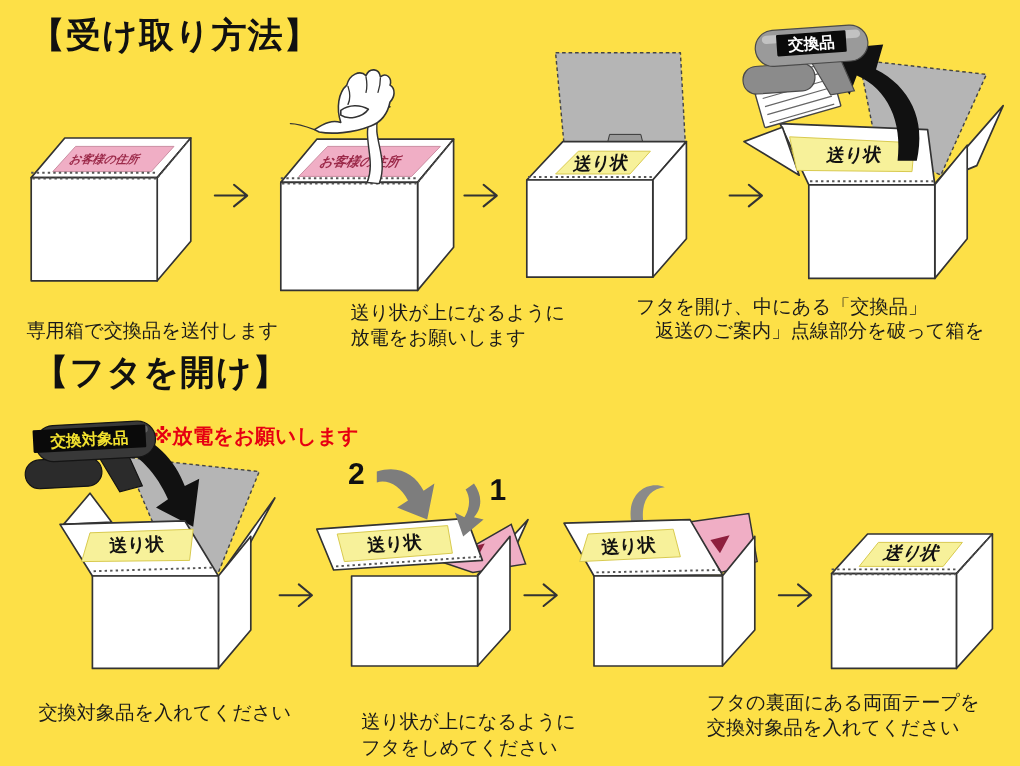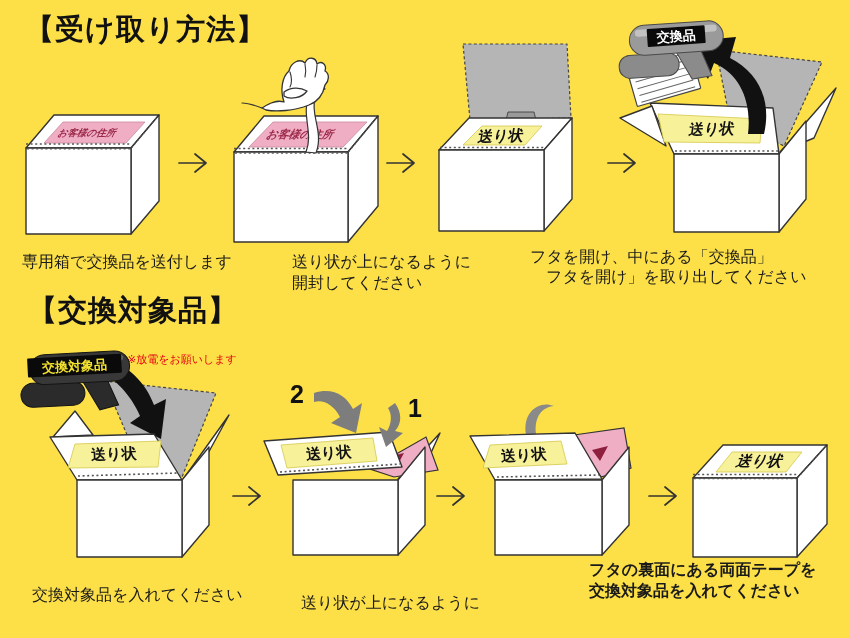--- a/index.html
+++ b/index.html
@@ -1,21 +1,21 @@
 <!DOCTYPE html>
 <html><head>
 <meta charset="utf-8">
 <style>
   html,body{margin:0;padding:0;background:#fff;}
   .canvas{position:relative;width:850px;height:638px;background:#fde047;overflow:hidden;
           font-family:"Liberation Sans","DejaVu Sans",sans-serif;}
   .sec-title{position:absolute;font-size:29px;font-weight:bold;color:#111;letter-spacing:1px;white-space:nowrap;}
   .caption{position:absolute;font-size:16px;color:#1a1a1a;line-height:21px;}
   .caption div{white-space:nowrap;}
-  .red-note{position:absolute;font-size:11px;font-weight:normal;color:#e60012;white-space:nowrap;}
+  .red-note{position:absolute;font-size:17px;font-weight:bold;color:#e60012;white-space:nowrap;}
   .ill{position:absolute;}
   svg text{font-family:"Liberation Sans","DejaVu Sans",sans-serif;}
   .box-face{fill:#ffffff;stroke:#333333;stroke-width:1.4;stroke-linejoin:round;}
   .dash{fill:none;stroke:#555555;stroke-width:1.6;stroke-dasharray:2 2.6;}
   .lid-dash{stroke:#444444;stroke-width:1.2;stroke-dasharray:3 2.4;stroke-linejoin:round;}
   .label-edge{stroke:#c98ba0;stroke-width:.8;}
   .label-edge-y{stroke:#d6c84a;stroke-width:.8;}
   .step-arrow path{stroke:#333;stroke-width:1.7;fill:none;stroke-linecap:round;stroke-linejoin:round;}
   .black-arrow{fill:#111111;}
   .gray-arrow{fill:#7d7d7d;}
@@ -111,33 +111,33 @@
     <g transform="rotate(-4 66 42)">
       <rect class="item-light2" x="6" y="46" width="60" height="23" rx="11"></rect>
       <polygon class="item-light2" points="64,46 88,44 98,72 78,74"></polygon>
       <rect class="item-light" x="18" y="17" width="94" height="30" rx="15"></rect>
       <rect class="hl" x="24" y="21" width="82" height="7" rx="3.5"></rect>
       <rect x="36" y="21" width="58" height="18" rx="1" fill="#0a0a0a"></rect>
       <text class="badge-text" x="65" y="34.5" text-anchor="middle" fill="#ffffff">交換品</text>
     </g>
   </svg>
 
-  <div class="caption" style="left:22px;top:251px;font-family:Liberation Serif, serif;">
+  <div class="caption" style="left:22px;top:266px;font-family:Liberation Serif, serif;">
     <div>専用箱で交換品を送付します</div>
   </div>
   <div class="caption" style="left:292px;top:251px;">
     <div>送り状が上になるように</div>
-    <div>開封してください</div>
+    <div>放電をお願いします</div>
   </div>
   <div class="caption" style="left:530px;top:247px;line-height:20px;">
     <div>フタを開け、中にある「交換品」</div>
-    <div>　フタを開け」を取り出してください</div>
-  </div>
-
-  <div class="sec-title" style="left:28px;top:291px;">【交換対象品】</div>
+    <div>　返送のご案内」点線部分を破って箱を</div>
+  </div>
+
+  <div class="sec-title" style="left:28px;top:291px;">【フタを開け】</div>
   <div class="red-note" style="left:127px;top:352px;">※放電をお願いします</div>
 
   <svg class="ill" style="left:8px;top:345px;" width="232" height="228" viewBox="0 0 232 228">
     <polygon class="lid-dash" points="96,36 208,48 174,132 126,106" fill="#b5b5b5"></polygon>
     <polygon class="box-face" points="176,133 221,70 198,112"></polygon>
     <polygon class="box-face" points="45,92 67,66 85,90"></polygon>
     <path class="black-arrow" d="M96,12 C120,20 138,38 146,60 L158,54 L153,94 L122,78 L132,71 C123,50 107,33 90,26 Z" fill="#111111"></path>
     <polygon class="box-face" points="69,135 174,135 146,89 42,92"></polygon>
     <polygon class="label-edge-y" points="60,123 67,99 153,96 150,122" fill="#f7f19a"></polygon>
     <text class="invoice-text" text-anchor="middle" transform="translate(106,114) rotate(-2)">送り状</text>
@@ -203,19 +203,20 @@
     <path class="dash" d="M7,56.5 H111"></path>
     <path class="dash" d="M8,60.5 H110"></path>
     <path class="dash" style="stroke-width:1.1" d="M111.5,60 L140,28"></path>
   </svg>
 
   <div class="caption" style="left:32px;top:584px;">
     <div>交換対象品を入れてください</div>
   </div>
   <div class="caption" style="left:301px;top:592px;">
     <div>送り状が上になるように</div>
-  </div>
-  <div class="caption" style="left:589px;top:559px;font-weight:bold;">
+    <div>フタをしめてください</div>
+  </div>
+  <div class="caption" style="left:589px;top:576px;">
     <div>フタの裏面にある両面テープを</div>
     <div>交換対象品を入れてください</div>
   </div>
 
 </div>
 
 </body></html>

